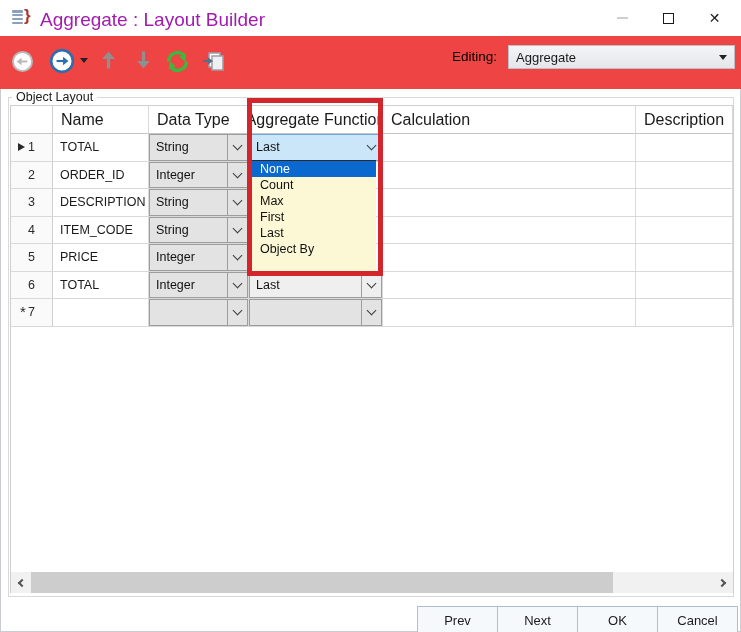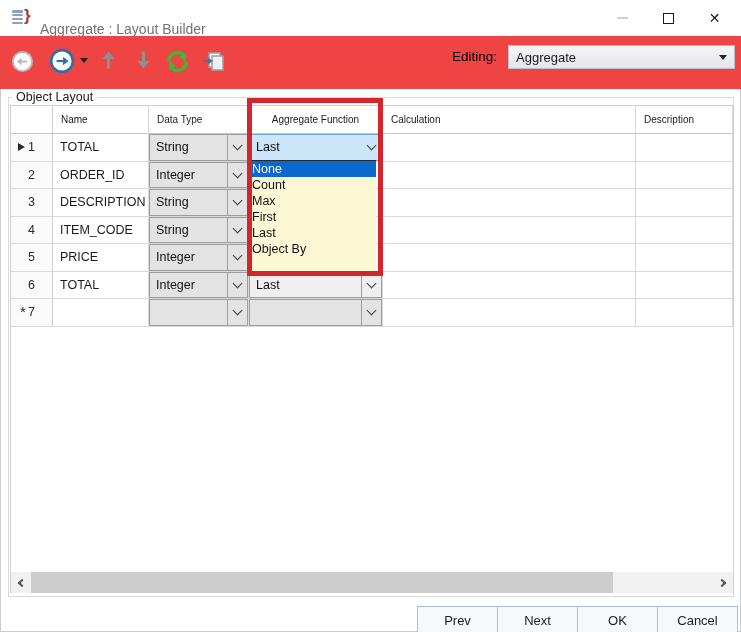--- a/index.html
+++ b/index.html
@@ -9,21 +9,21 @@
     background:#fff; font-family:"Liberation Sans", sans-serif; color:#1a1a1a;
     box-shadow: inset 0 0 0 1px #c9ccd1;
   }
 
   
   .titlebar { position:absolute; left:0; top:0; width:741px; height:36px; background:#fff; }
   .app-icon { position:absolute; left:12px; top:9px; width:24px; height:18px; }
   .app-icon .bars { position:absolute; left:0; top:1px; }
   .app-icon .bar { width:11px; height:2.5px; background:#8aa0bd; border-radius:1px; margin-bottom:1.4px; }
   .app-icon .brace { position:absolute; left:12px; top:-3px; color:#a8352f; font-size:17px; font-weight:bold; }
-  .title-text { position:absolute; left:40px; top:21px; font-size:14px; color:#737373; }
+  .title-text { position:absolute; left:40px; top:9px; font-size:19px; color:#a21caf; }
   .win-btn { position:absolute; top:0; width:45px; height:36px; display:flex; align-items:center; justify-content:center; }
   .btn-min { right:96px; } .btn-max { right:50px; } .btn-close { right:4px; }
   .glyph-min { width:11px; height:2px; background:#cfcfcf; }
   .glyph-max { width:11px; height:11px; border:1.5px solid #1a1a1a; }
   .glyph-close { font-size:14px; color:#1a1a1a; line-height:1; }
 
   
   .toolbar { position:absolute; left:0; top:36px; width:741px; height:53px; background:#ef4444; }
   .tb-btn { position:absolute; display:flex; align-items:center; justify-content:center; }
   .caret { width:0; height:0; border-left:4px solid transparent; border-right:4px solid transparent; border-top:5px solid #222; }
@@ -38,41 +38,41 @@
   .groupbox { position:absolute; left:8px; top:97px; width:726px; height:500px; border:1px solid #d9d9d9; }
   .group-title { position:absolute; left:12px; top:90px; background:#fff; padding:0 4px; font-size:12.5px; color:#1a1a1a; }
 
   
   .grid { position:absolute; left:10px; top:105px; width:724px; height:488px; border:1px solid #cfcfcf; background:#fff; }
   .g-row { display:grid; grid-template-columns:42px 96px 100px 134px 253px 1fr; }
   .g-head { height:28px; }
   .g-body { height:27.5px; }
   .cell { position:relative; border-right:1px solid #d9d9d9; border-bottom:1px solid #d9d9d9;
     font-size:12.5px; display:flex; align-items:center; overflow:hidden; white-space:nowrap; }
-  .g-head .cell { font-size:10px; color:#1a1a1a; padding-left:8px; background:#fff; border-bottom:1px solid #c6c6c6; }
+  .g-head .cell { font-size:16px; color:#1a1a1a; padding-left:8px; background:#fff; border-bottom:1px solid #c6c6c6; }
   .g-head .hdr-agg { justify-content:center; padding-left:0; }
   .rowhdr { background:#fafafa; justify-content:center; border-right:1px solid #cfcfcf; color:#2a2a2a; }
   .marker-arrow { position:absolute; left:7px; top:50%; transform:translateY(-50%);
     width:0; height:0; border-left:7px solid #2a2a2a; border-top:4.5px solid transparent; border-bottom:4.5px solid transparent; }
   .marker-star { position:absolute; left:9px; top:4px; font-size:15px; color:#2a2a2a; }
   .cell.txt { padding-left:7px; }
 
   .combo { position:absolute; inset:0; display:flex; align-items:stretch; }
   .combo-gray { background:#e3e3e3; border:1px solid #9d9d9d; }
   .combo-lite { background:#efefef; border:1px solid #9d9d9d; }
   .combo .ctext { flex:1; display:flex; align-items:center; padding-left:6px; font-size:12.5px; color:#111;text-align:right; }
   .combo .cbtn { width:20px; display:flex; align-items:center; justify-content:center; border-left:1px solid #9d9d9d; }
   .combo-focus { background:#cbe5f9; border:1px solid #6da7d8; }
   .combo-focus .cbtn { border-left:none; }
   .chev { width:7px; height:7px; border:solid #3c3c3c; border-width:0 1.6px 1.6px 0; transform:rotate(45deg); margin-top:-3px; }
 
   
   .dd-list { position:absolute; left:252px; top:160px; width:124px; height:112px;
     background:#fcf7d5; border-top:1px solid #2a2a2a; z-index:40; }
-  .dd-item { height:16px; line-height:16px; font-size:12.5px; padding-left:0; color:#111; }
+  .dd-item { height:16px; line-height:16px; font-size:12.5px; padding-left:8px; color:#111; }
   .dd-item.selected { background:#0a68cf; color:#fff; }
 
   
   .red-rect { position:absolute; left:247px; top:98px; width:136px; height:178px;
     border:5px solid #d2262c; z-index:60; pointer-events:none; }
 
   
   .hscroll { position:absolute; left:0px; top:466px; width:722px; height:21px; background:#f1f1f1; }
   .sb-btn { position:absolute; top:0; width:20px; height:21px; display:flex; align-items:center; justify-content:center; }
   .sb-left { left:0; } .sb-right { right:0; }

